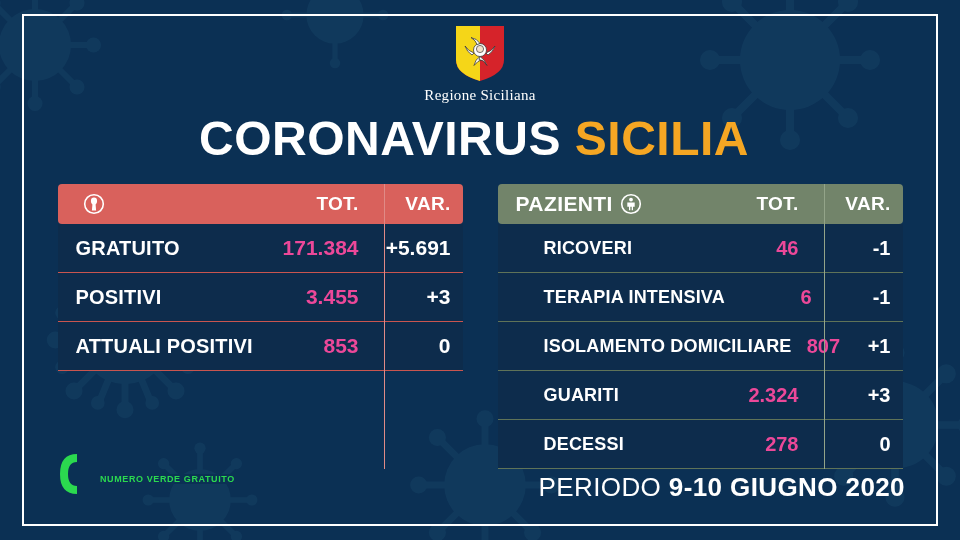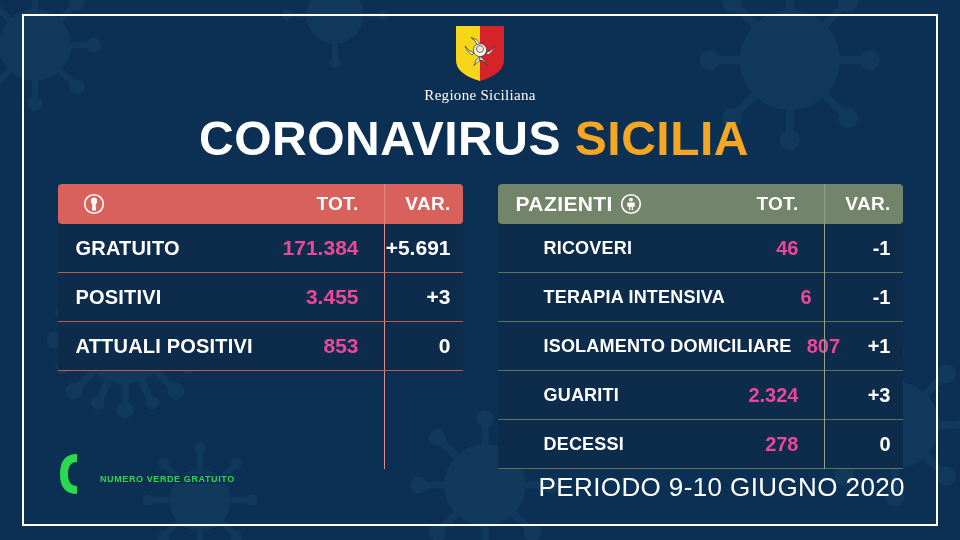--- a/index.html
+++ b/index.html
@@ -136,21 +136,21 @@
     letter-spacing:.2px; line-height:1;
   }
 
   
   .period{
     position:absolute; right:55px; top:472px;
     font-size:26px; color:#ffffff;
     letter-spacing:.4px; white-space:nowrap;
   }
   .period .lite{ font-weight:normal; }
-  .period .bold{ font-weight:normal; }
+  .period .bold{ font-weight:bold; }
 </style>
 </head>
 <body>
 
 <div class="bg-virus-layer">
   <div class="virus" style="left:40px;  top:255px;">
     <svg width="170" height="170" viewBox="0 0 100 100">
         <g fill="#2d6b8a">
       <circle cx="50" cy="50" r="26"></circle>
       <g stroke="#2d6b8a" stroke-width="4" stroke-linecap="round">

